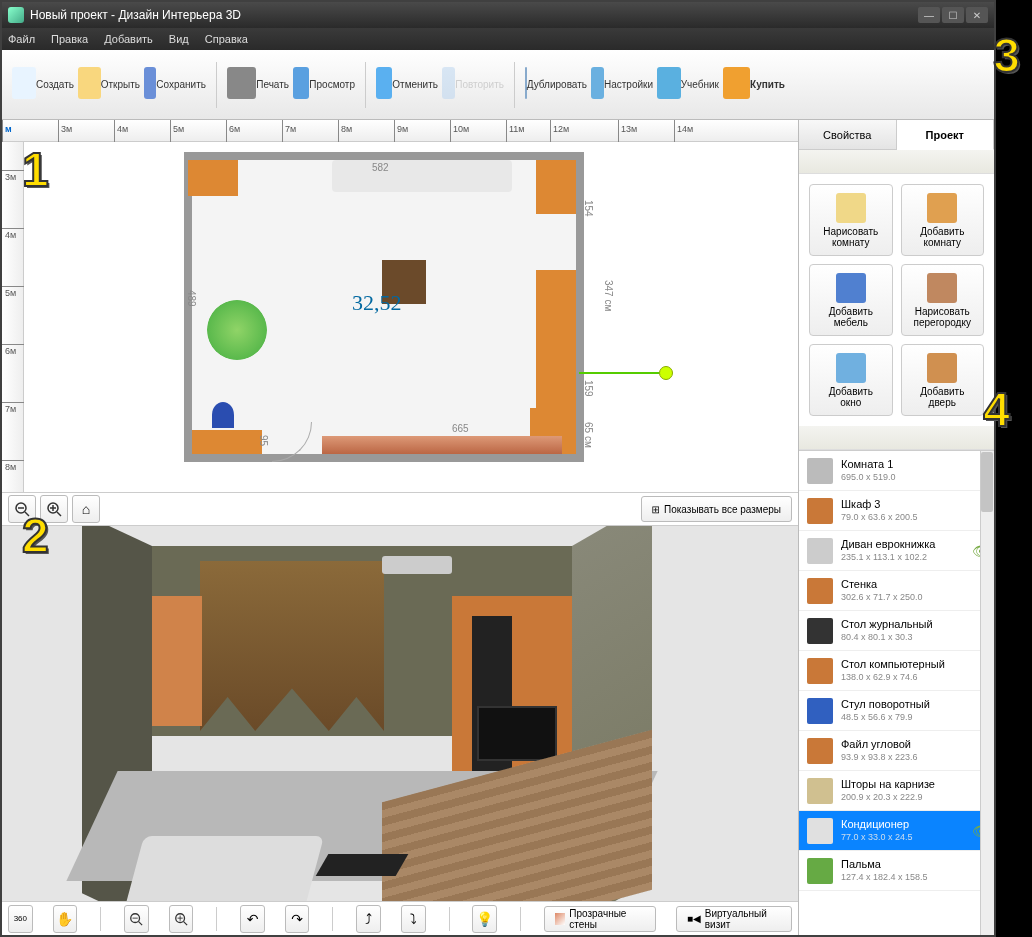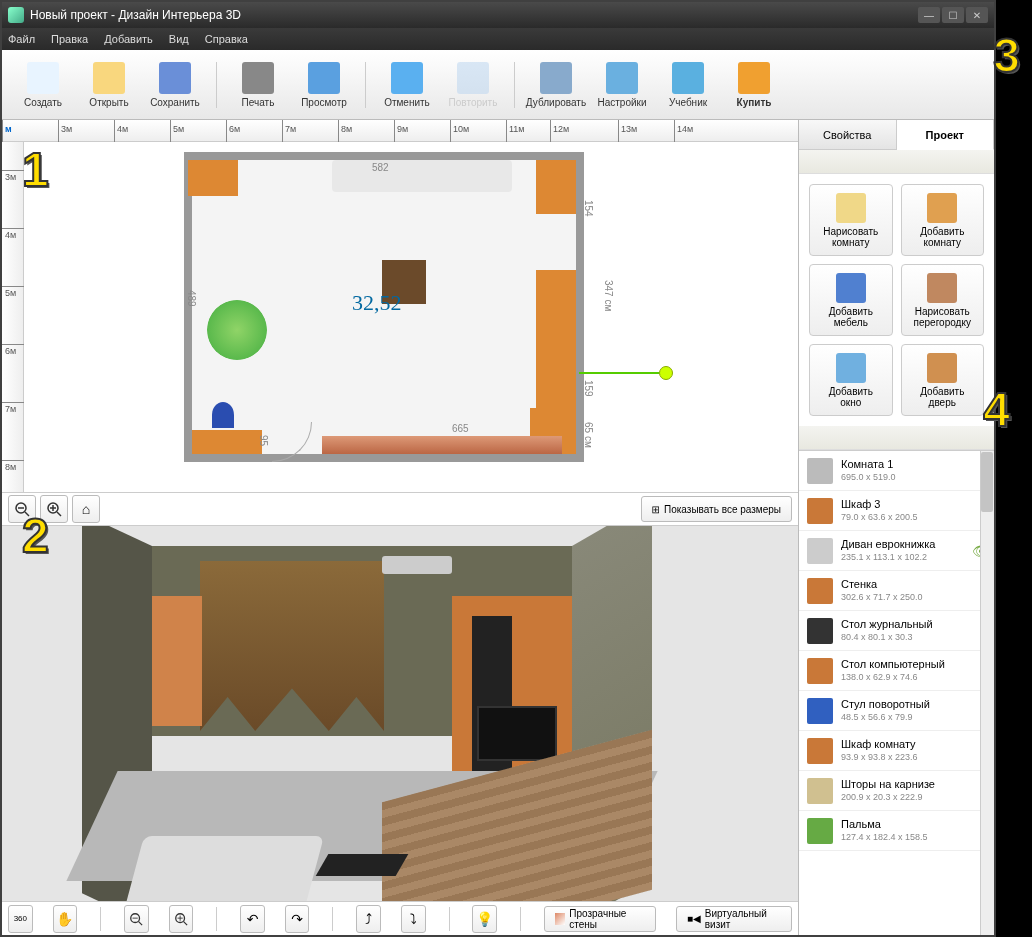--- a/index.html
+++ b/index.html
@@ -8,21 +8,21 @@
 
 .titlebar { height: 26px; background: linear-gradient(#4a4a4a, #2a2a2a); color: #fff; display: flex; align-items: center; padding: 0 6px; font-size: 12px; }
 .titlebar .icon { width: 16px; height: 16px; background: linear-gradient(135deg,#8fc,#4a8); border-radius: 3px; margin-right: 6px; }
 .titlebar .spacer { flex: 1; }
 .win-btn { width: 22px; height: 16px; margin-left: 2px; background: #555; border-radius: 2px; display: flex; align-items: center; justify-content: center; color: #ccc; font-size: 10px; cursor: pointer; }
 
 .menubar { height: 22px; background: linear-gradient(#3a3a3a,#2a2a2a); color: #ddd; display: flex; align-items: center; padding: 0 6px; font-size: 11px; }
 .menubar span { margin-right: 16px; cursor: pointer; }
 
 .toolbar { height: 70px; background: linear-gradient(#fff,#e8e8e8); border-bottom: 1px solid #bbb; display: flex; align-items: center; padding: 4px 10px; gap: 4px; }
-.tb-btn { display: flex; flex-direction: column; align-items: center; justify-content: center; width: 62px; height: 58px; font-size: 10px; color: #333; cursor: pointer; border-radius: 3px; }
+.tb-btn { display: flex; flex-direction: row; align-items: center; justify-content: center; width: 62px; height: 58px; font-size: 10px; color: #333; cursor: pointer; border-radius: 3px; }
 .tb-icon { width: 32px; height: 32px; margin-bottom: 3px; border-radius: 3px; }
 .tb-sep { width: 1px; height: 46px; background: #ccc; margin: 0 6px; }
 
 .main { flex: 1; display: flex; background: #fff; }
 .left-col { flex: 1; display: flex; flex-direction: column; border-right: 1px solid #bbb; position: relative; }
 
 .ruler-h { height: 22px; background: linear-gradient(#fff,#eee); border-bottom: 1px solid #ccc; display: flex; font-size: 9px; color: #555; padding-left: 22px; position: relative; }
 .ruler-h .tick { position: absolute; top: 0; border-left: 1px solid #888; height: 22px; padding-left: 2px; padding-top: 4px;}
 .ruler-h .blue { color: #06c; font-weight: bold; }
 .plan-area { position: relative; height: 350px; background: #fff; display: flex; }
@@ -374,30 +374,38 @@
           <div class="obj-item">
             <div class="obj-icon" style="background: rgb(48, 96, 192);"></div>
             <div class="obj-info">
               <div>Стул поворотный</div>
               <div class="dims">48.5 x 56.6 x 79.9</div>
             </div>
           </div>
           <div class="obj-item">
             <div class="obj-icon" style="background: rgb(201, 120, 56);"></div>
             <div class="obj-info">
-              <div>Шкаф комнату</div>
+              <div>Файл угловой</div>
               <div class="dims">93.9 x 93.8 x 223.6</div>
             </div>
           </div>
           <div class="obj-item">
             <div class="obj-icon" style="background: rgb(208, 192, 144);"></div>
             <div class="obj-info">
               <div>Шторы на карнизе</div>
               <div class="dims">200.9 x 20.3 x 222.9</div>
             </div>
+          </div>
+          <div class="obj-item selected">
+            <div class="obj-icon" style="background: rgb(224, 224, 224);"></div>
+            <div class="obj-info">
+              <div>Кондиционер</div>
+              <div class="dims">77.0 x 33.0 x 24.5</div>
+            </div>
+            <div class="eye">👁</div>
           </div>
           <div class="obj-item">
             <div class="obj-icon" style="background: rgb(102, 170, 68);"></div>
             <div class="obj-info">
               <div>Пальма</div>
               <div class="dims">127.4 x 182.4 x 158.5</div>
             </div>
           </div>
           <div class="scrollbar-fake">
             <div class="scrollbar-thumb"></div>

